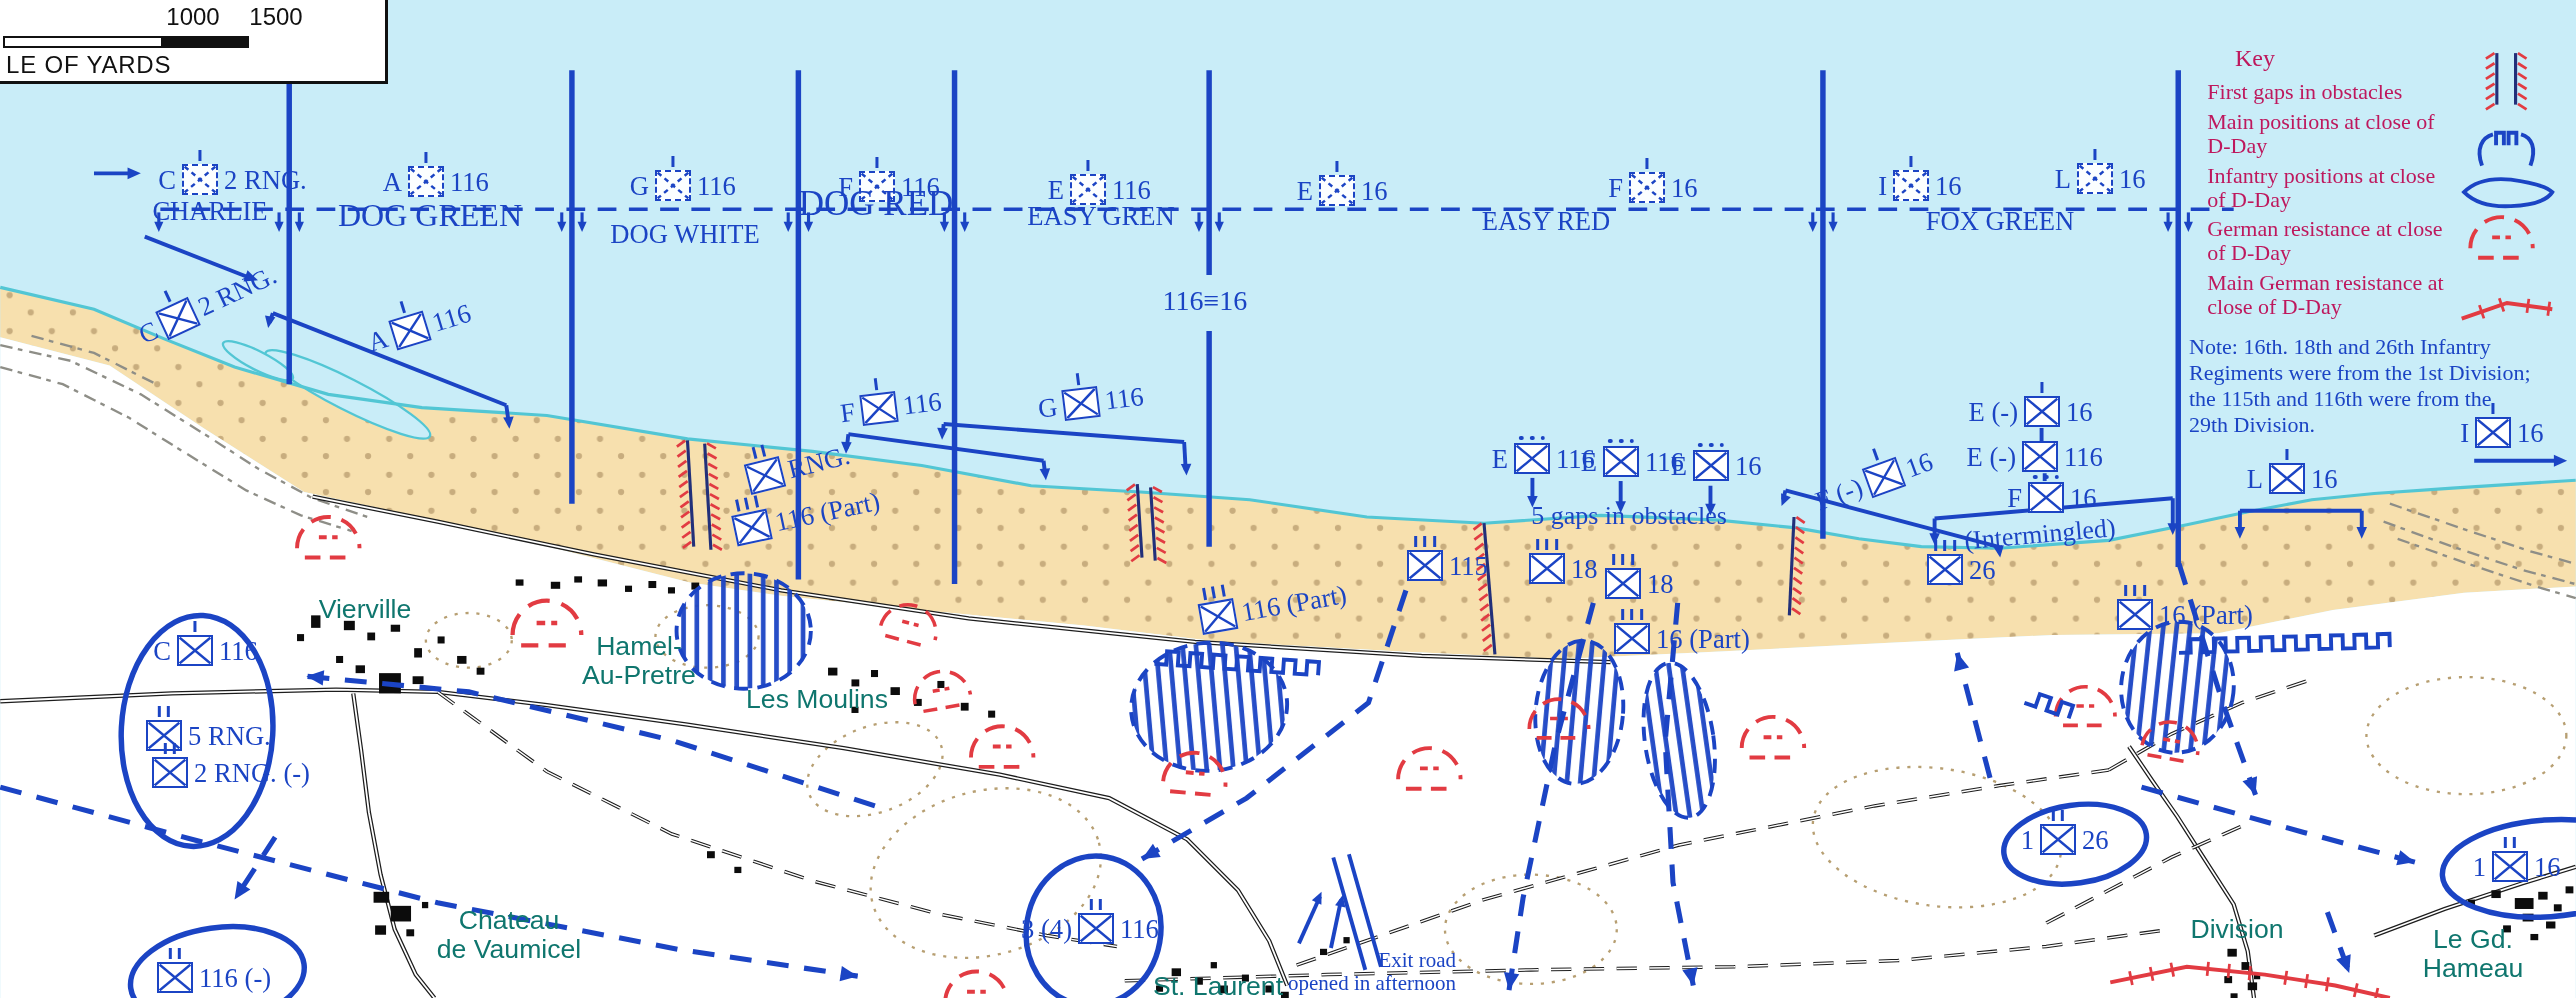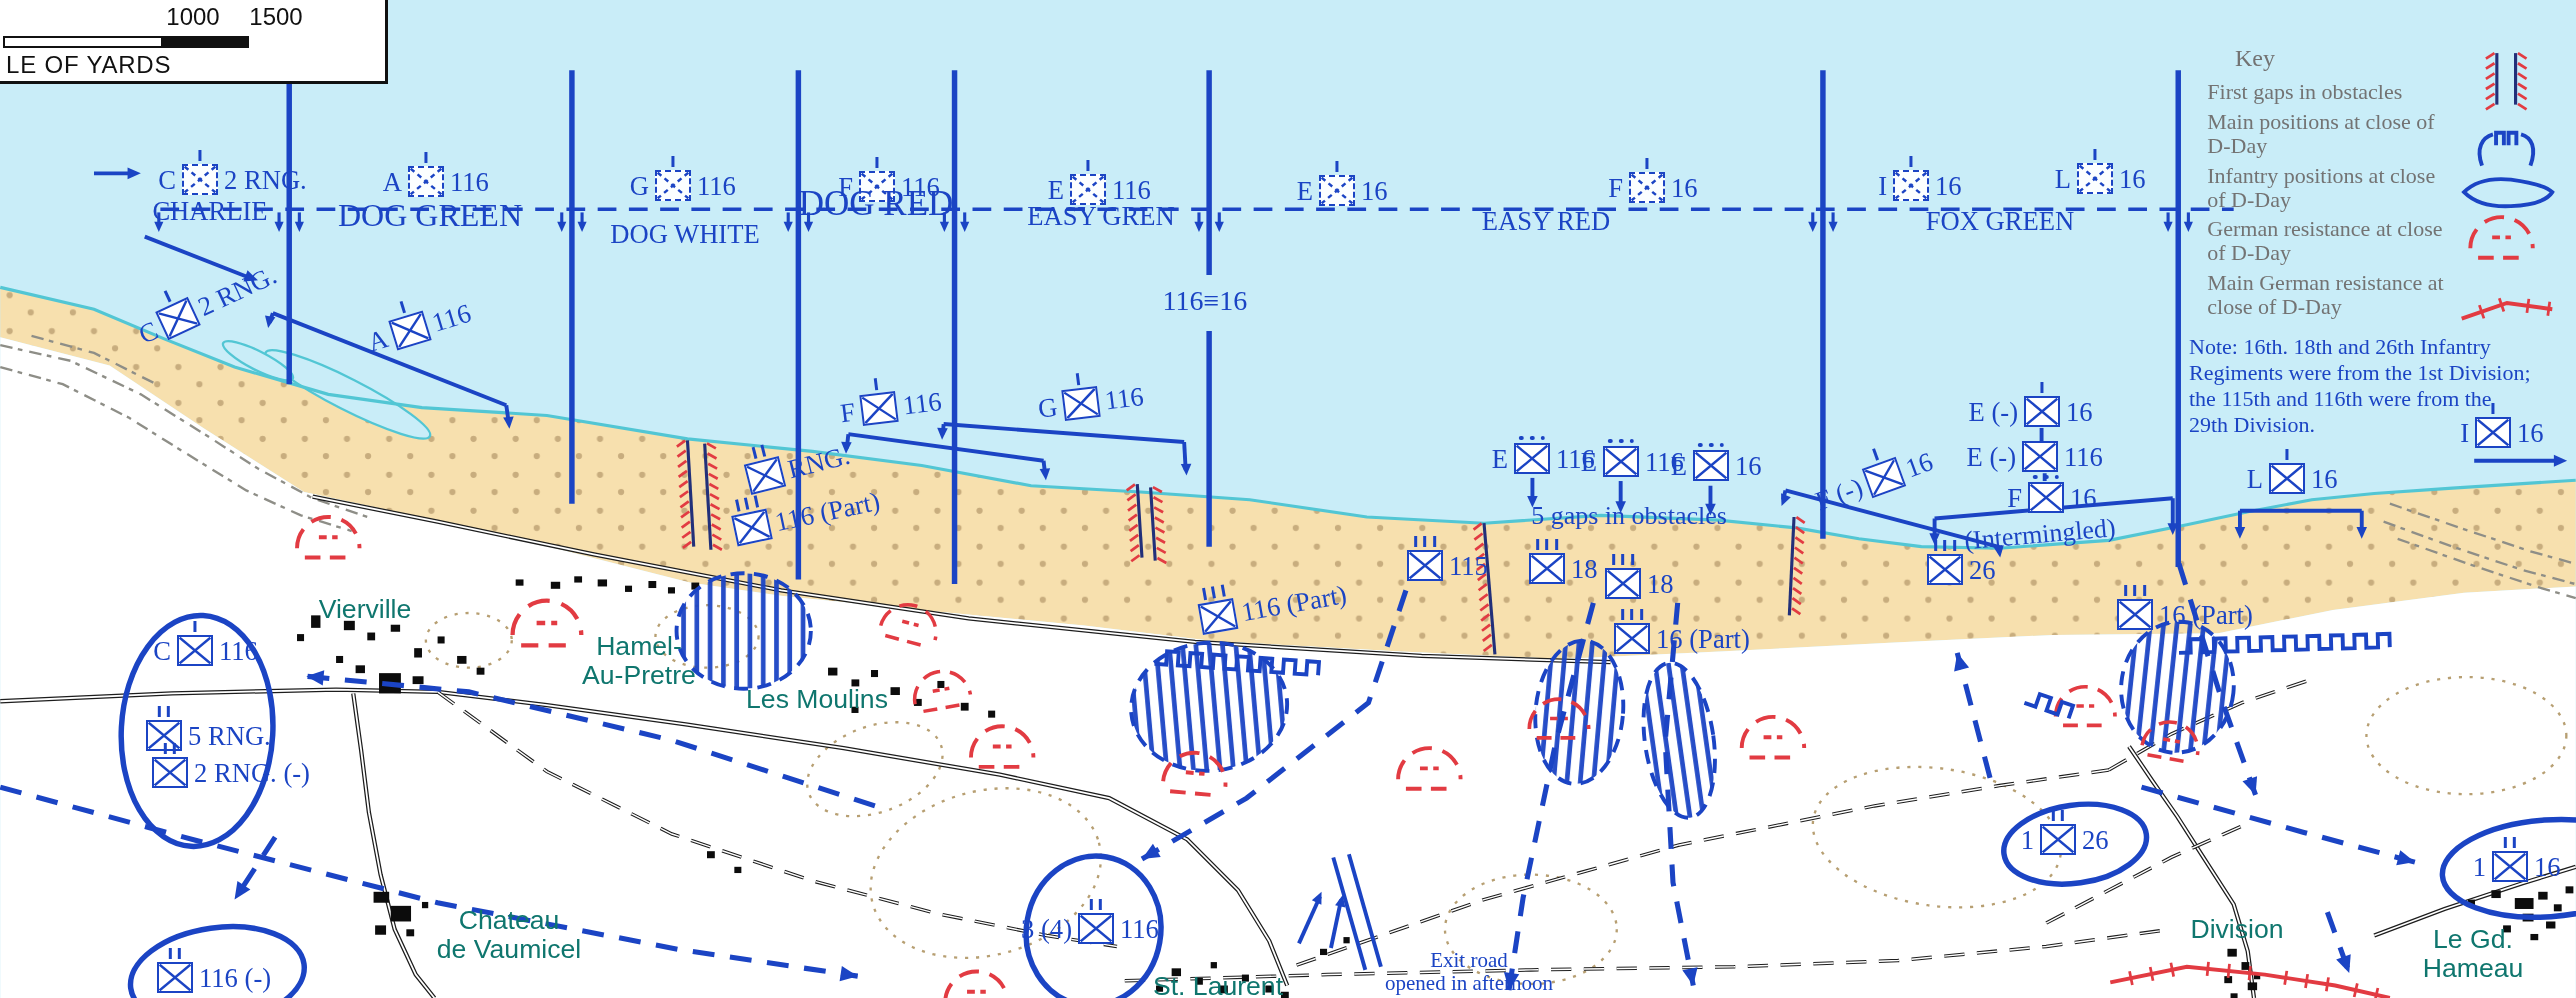--- a/index.html
+++ b/index.html
@@ -18,21 +18,21 @@
   .ul{position:absolute;right:42px;top:50%;transform:translateY(-50%);white-space:nowrap;}
   .ur{position:absolute;left:42px;top:50%;transform:translateY(-50%);white-space:nowrap;}
   .ech{position:absolute;left:50%;bottom:34px;transform:translateX(-50%);display:flex;gap:6.2px;}
   .ech i{display:block;width:3.1px;height:11.7px;background:#1b44c4;}
   .ech.dots i{width:4.7px;height:4.7px;border-radius:50%;margin-top:5.5px;}
   .scalebox{position:absolute;left:-55px;top:-7.8px;width:437px;height:86px;background:#fff;border:3.1px solid #111;
             font-family:"Liberation Sans",sans-serif;color:#111;}
   .sb-num{position:absolute;top:7.8px;font-size:24px;transform:translateX(-50%);margin-left:30px;}
   .sb-seg{position:absolute;top:41px;height:11.7px;box-sizing:border-box;}
   .sb-cap{position:absolute;left:58px;top:56px;font-size:24px;letter-spacing:0.8px;}
-  .key{position:absolute;left:2187px;top:23.4px;width:389px;height:453px;color:#737373;}
+  .key{position:absolute;left:2187px;top:23.4px;width:389px;height:453px;color:#be185d;}
   .key-title{position:absolute;left:48px;top:22px;font-size:24px;}
   .key-entry{position:absolute;left:20.3px;font-size:22px;line-height:24px;white-space:pre-line;}
   .note{position:absolute;left:2189px;top:334px;width:398px;color:#1b44c4;font-size:22px;line-height:26px;white-space:pre-line;}
 </style>
 </head>
 <body>
 
 <div class="stage">
   <svg id="map-svg" width="2576" height="998" viewBox="0 0 3298 1278">
       <defs>
@@ -909,21 +909,21 @@
       <div class="mlabel blue" style="left: 210px; top: 212px; font-size: 26.6px;">CHARLIE</div>
       <div class="mlabel blue" style="left: 430px; top: 216px; font-size: 32px;">DOG GREEN</div>
       <div class="mlabel blue" style="left: 685px; top: 216px; font-size: 26.6px; margin-top: 19px;">DOG WHITE</div>
       <div class="mlabel blue" style="left: 876px; top: 204px; font-size: 35px;">DOG RED</div>
       <div class="mlabel blue" style="left: 1101px; top: 217px; font-size: 26.6px;">EASY GREN</div>
       <div class="mlabel blue" style="left: 1546px; top: 222px; font-size: 26.6px;">EASY RED</div>
       <div class="mlabel blue" style="left: 2000px; top: 222px; font-size: 26.6px;">FOX GREEN</div>
       <div class="mlabel blue" style="left: 1205px; top: 301px; font-size: 28px;">116≡16</div>
       <div class="mlabel blue" style="left: 1629px; top: 516px; font-size: 26px;">5 gaps in obstacles</div>
       <div class="mlabel blue" style="left: 2040px; top: 535px; font-size: 26px; transform: translate(-50%, -50%) rotate(-5deg);">(Intermingled)</div>
-      <div class="mlabel blue" style="left: 1469px; top: 972px; font-size: 21px;">Exit road
+      <div class="mlabel blue" style="left: 1372px; top: 972px; font-size: 21px; text-align: right;">Exit road
 opened in afternoon</div>
       <div class="mlabel black" style="left: 365px; top: 610px; font-size: 26.6px;">Vierville</div>
       <div class="mlabel black" style="left: 639px; top: 661px; font-size: 26.6px;">Hamel-
 Au-Pretre</div>
       <div class="mlabel black" style="left: 817px; top: 700px; font-size: 26.6px;">Les Moulins</div>
       <div class="mlabel black" style="left: 509px; top: 935px; font-size: 26.6px;">Chateau
 de Vaumicel</div>
       <div class="mlabel black" style="left: 1218px; top: 987px; font-size: 26.6px;">St. Laurent</div>
       <div class="mlabel black" style="left: 2237px; top: 930px; font-size: 26.6px;">Division</div>
       <div class="mlabel black" style="left: 2473px; top: 954px; font-size: 26.6px;">Le Gd. Hameau</div>

